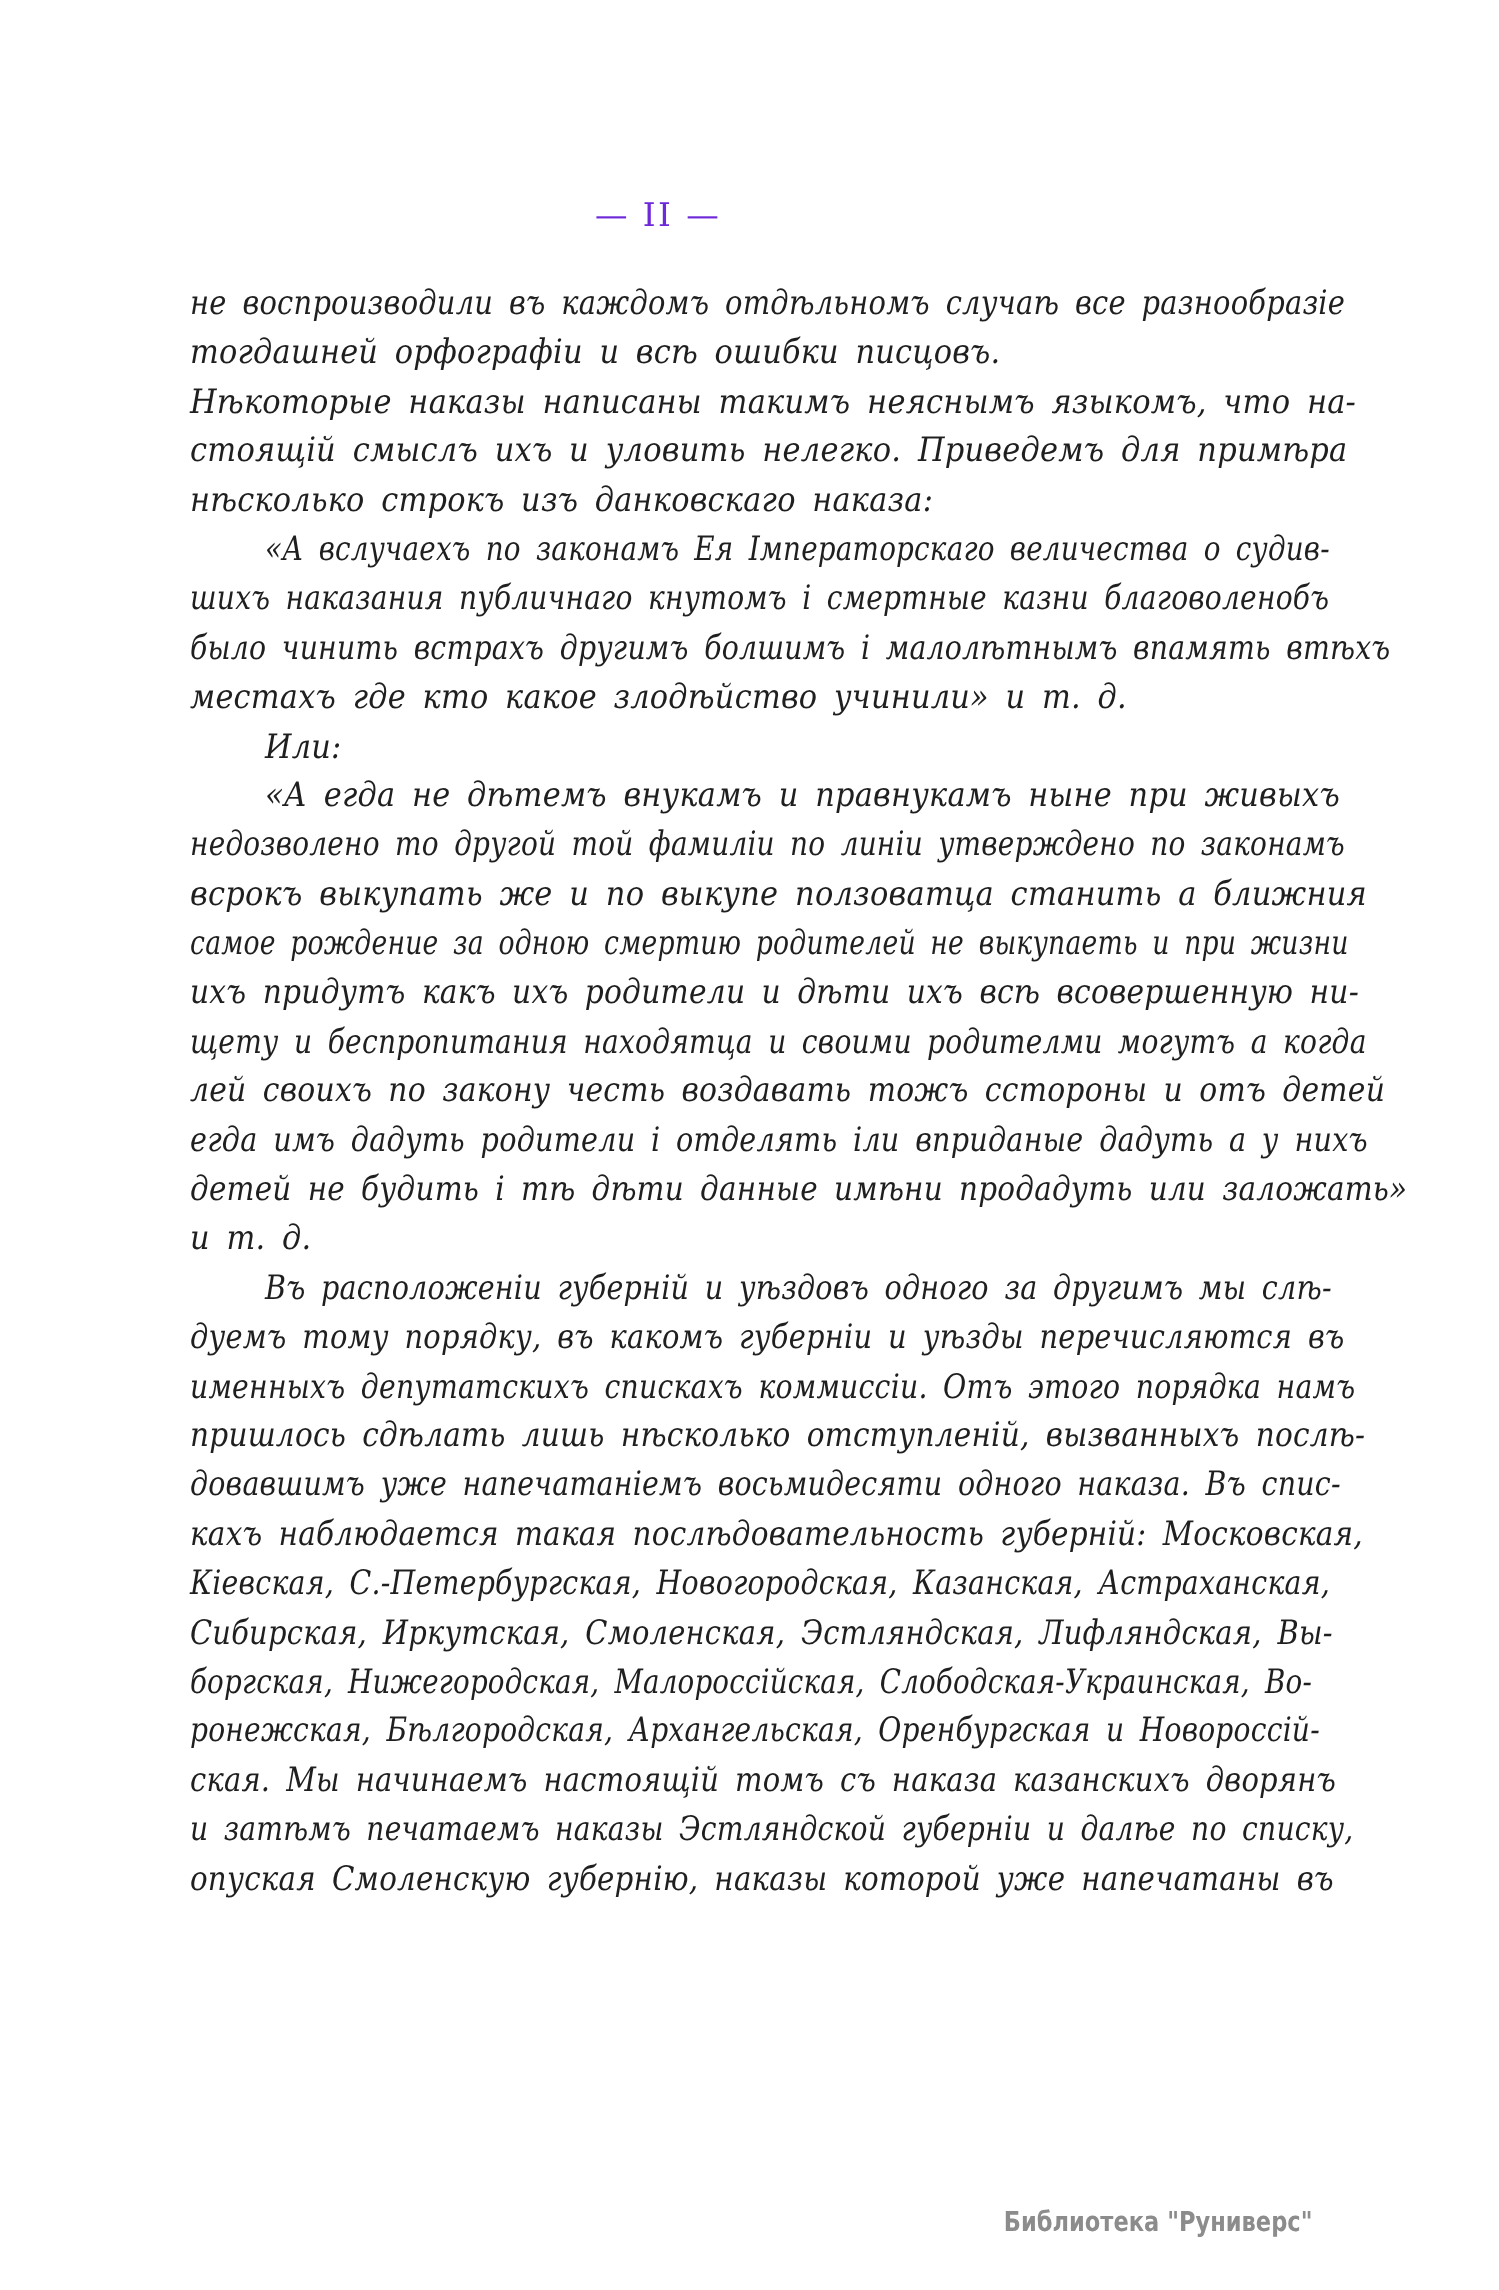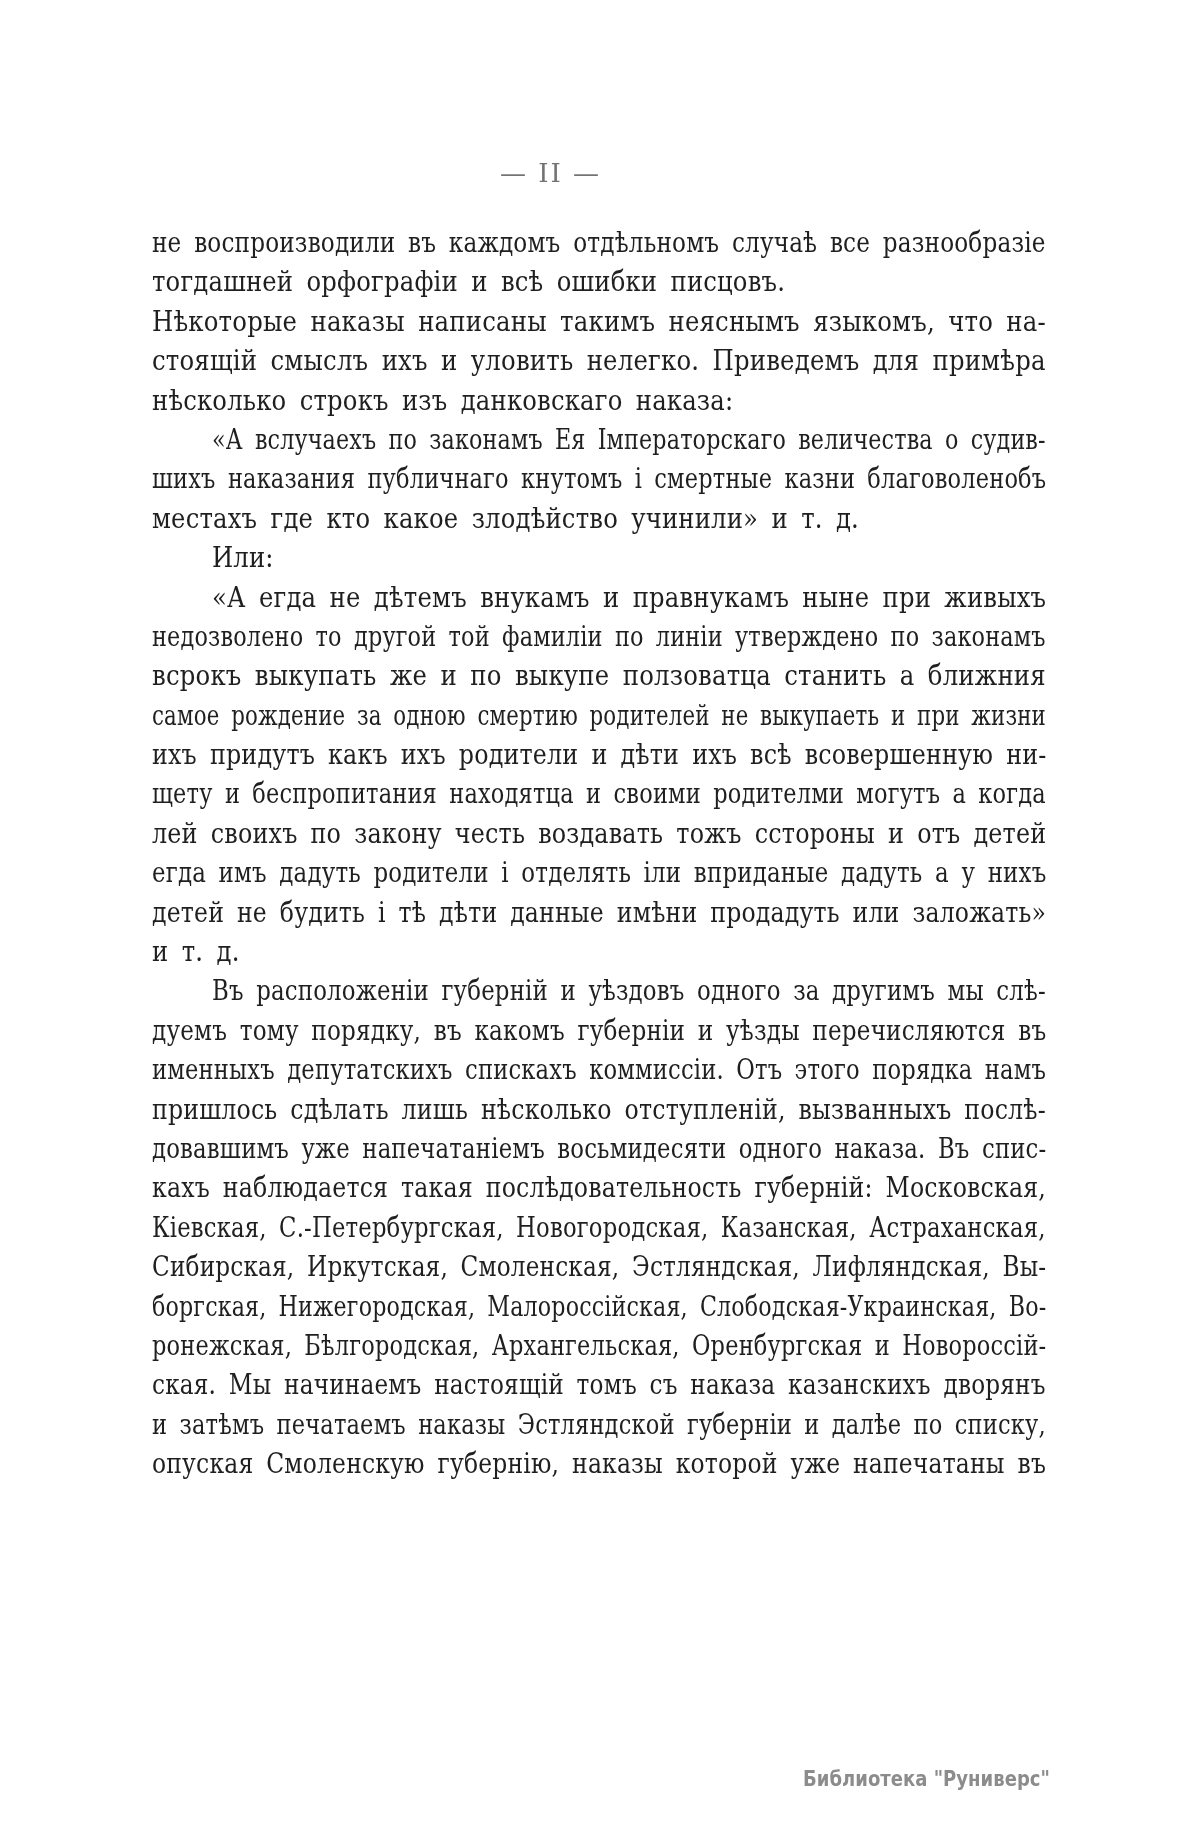--- a/index.html
+++ b/index.html
@@ -16,29 +16,29 @@
   }
 
   .page-number {
     position: absolute;
     top: 158px;
     left: 0;
     width: 1053px;
     text-align: center;
     font-size: 26px;
     letter-spacing: 2px;
-    color: #737373;
-    padding-left: 24px;
+    color: #6d28d9;
   }
 
   .text-block {
     position: absolute;
     top: 223px;
     left: 152px;
     width: 894px;
+    font-style: italic;
   }
 
   .line {
     height: 39.4px;
     line-height: 39.4px;
     font-size: 27px;
     white-space: nowrap;
     word-spacing: 6px;
     letter-spacing: 0.2px;
   }
@@ -77,20 +77,21 @@
   <div class="page-number">— II —</div>
 
   <div class="text-block">
       <div class="line"><span style="transform: scaleX(0.8571);">не воспроизводили въ каждомъ отдѣльномъ случаѣ все разнообразіе</span></div>
       <div class="line"><span style="transform: scaleX(0.9);">тогдашней орфографіи и всѣ ошибки писцовъ.</span></div>
       <div class="line"><span style="transform: scaleX(0.903);">Нѣкоторые наказы написаны такимъ неяснымъ языкомъ, что на-</span></div>
       <div class="line"><span style="transform: scaleX(0.903);">стоящій смыслъ ихъ и уловить нелегко. Приведемъ для примѣра</span></div>
       <div class="line"><span style="transform: scaleX(0.9);">нѣсколько строкъ изъ данковскаго наказа:</span></div>
       <div class="line indent"><span style="transform: scaleX(0.8233);">«А вслучаехъ по законамъ Ея Імператорскаго величества о судив-</span></div>
       <div class="line"><span style="transform: scaleX(0.8332);">шихъ наказания публичнаго кнутомъ і смертные казни благоволенобъ</span></div>
+      <div class="line"><span style="transform: scaleX(0.8394);">было чинить встрахъ другимъ болшимъ і малолѣтнымъ впамять втѣхъ</span></div>
       <div class="line"><span style="transform: scaleX(0.9);">местахъ где кто какое злодѣйство учинили» и т. д.</span></div>
       <div class="line indent"><span style="transform: scaleX(0.9);">Или:</span></div>
       <div class="line indent"><span style="transform: scaleX(0.9006);">«А егда не дѣтемъ внукамъ и правнукамъ ныне при живыхъ</span></div>
       <div class="line"><span style="transform: scaleX(0.8285);">недозволено то другой той фамиліи по линіи утверждено по законамъ</span></div>
       <div class="line"><span style="transform: scaleX(0.903);">всрокъ выкупать же и по выкупе ползоватца станить а ближния</span></div>
       <div class="line"><span style="transform: scaleX(0.7898);">самое рождение за одною смертию родителей не выкупаеть и при жизни</span></div>
       <div class="line"><span style="transform: scaleX(0.8808);">ихъ придутъ какъ ихъ родители и дѣти ихъ всѣ всовершенную ни-</span></div>
       <div class="line"><span style="transform: scaleX(0.8332);">щету и беспропитания находятца и своими родителми могутъ а когда</span></div>
       <div class="line"><span style="transform: scaleX(0.8834);">лей своихъ по закону честь воздавать тожъ сстороны и отъ детей</span></div>
       <div class="line"><span style="transform: scaleX(0.849);">егда имъ дадуть родители і отделять іли вприданые дадуть а у нихъ</span></div>

